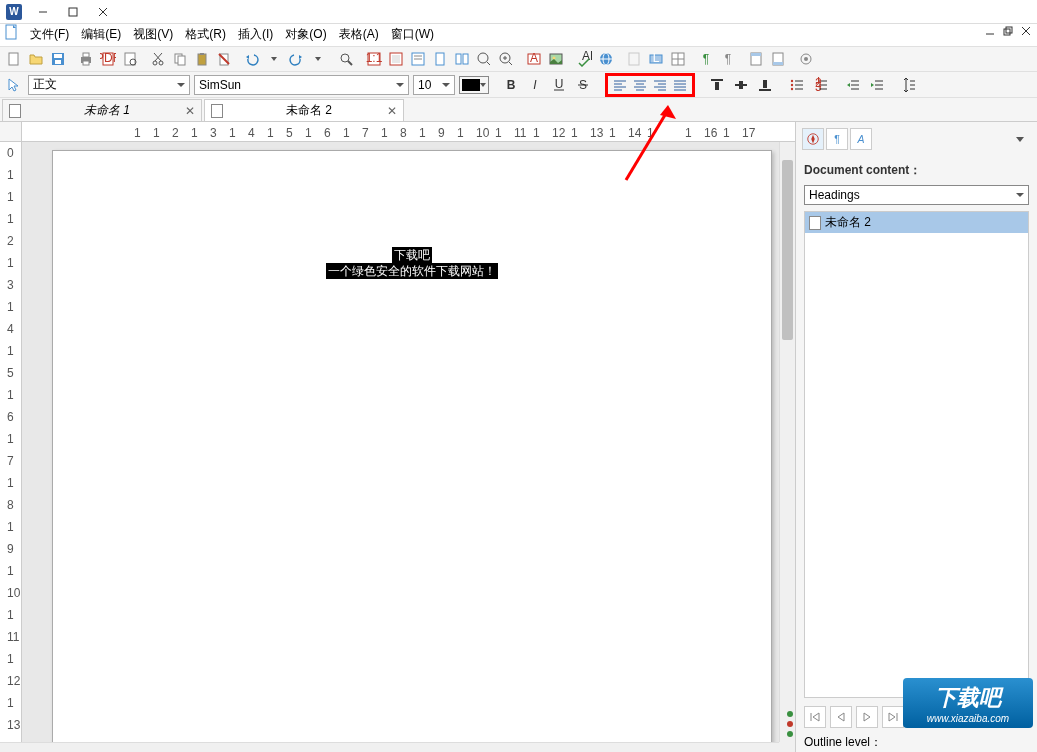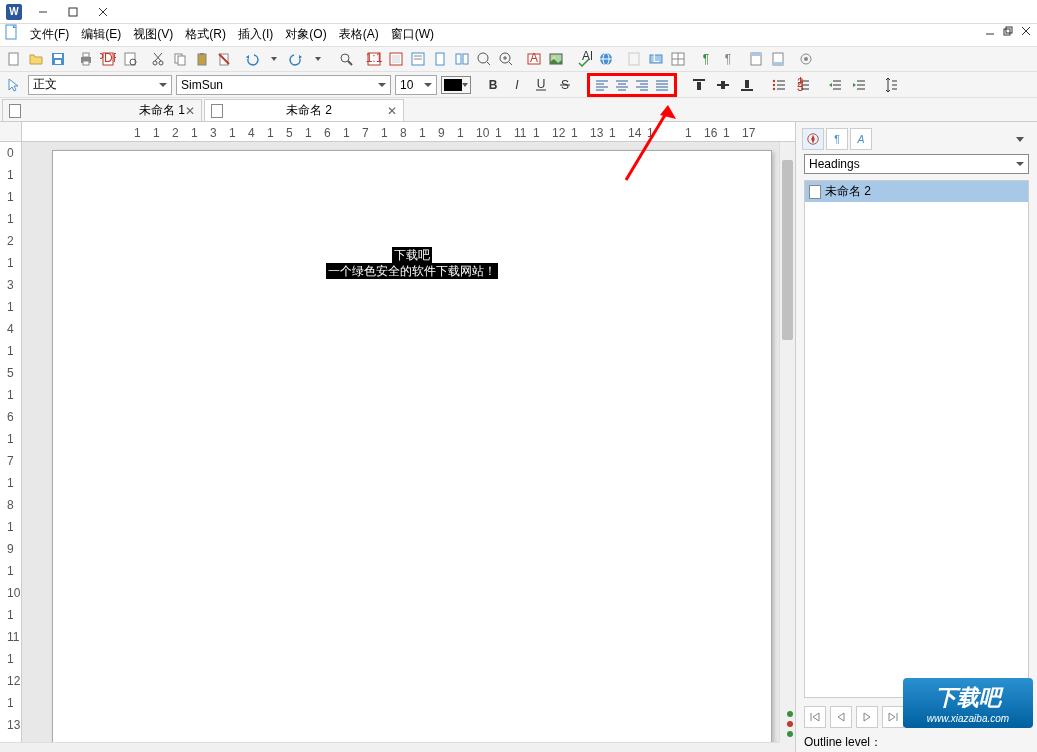--- a/index.html
+++ b/index.html
@@ -357,21 +357,21 @@
       </svg>
     </div>
 </div>
 
 <div class="toolbar2">
   <div class="tbtn">
       <svg width="16" height="16" viewBox="0 0 16 16">
         <path d="M3 2 L3 13 L6 10 L8 14 L10 13 L8 9 L12 9 Z" fill="#fff" stroke="#4a90d0"></path>
       </svg>
     </div>
-  <div class="select" style="width:144px;">
+  <div class="select" style="width:162px;">
       <span>正文</span>
     </div>
   <div class="select" style="width:215px;">
       <span>SimSun</span>
     </div>
   <div class="select" style="width:42px;">
       <span>10</span>
     </div>
   <div class="color-sel">
       <div class="swatch"></div>
@@ -501,21 +501,21 @@
         <line x1="9" y1="4" x2="14" y2="4" stroke="#333"></line>
         <line x1="9" y1="8" x2="14" y2="8" stroke="#333"></line>
         <line x1="9" y1="12" x2="14" y2="12" stroke="#333"></line>
       </svg>
     </div>
 </div>
 
 <div class="tabstrip">
   <div class="doctab">
     <div class="tabicon"></div>
-    <span style="flex:1;text-align:right;">未命名 1</span>
+    <span style="flex:1;text-align:center;font-style:italic;">未命名 1</span>
     <span class="tabclose">✕</span>
   </div>
   <div class="doctab active">
     <div class="tabicon"></div>
     <span style="flex:1;text-align:center;">未命名 2</span>
     <span class="tabclose">✕</span>
   </div>
 </div>
 
 <div class="workspace">
@@ -628,20 +628,21 @@
             <text x="8" y="12" font-size="11" font-style="italic" fill="#4a90d0" text-anchor="middle">A</text>
           </svg>
         </div>
       <div style="flex:1"></div>
       <div class="side-tab-btn" style="border:none;background:none">
           <svg width="10" height="10" viewBox="0 0 10 10">
             <path d="M1 3 L9 3 L5 8 Z" fill="#555"></path>
           </svg>
         </div>
     </div>
+    <div class="doc-content-label">Document content：</div>
     <div class="side-select">
         <span>Headings</span>
       </div>
     <div class="outline-list">
       <div class="outline-item">
         <div class="pageicon"></div>
         <span>未命名 2</span>
       </div>
     </div>
     <div class="nav-controls">

